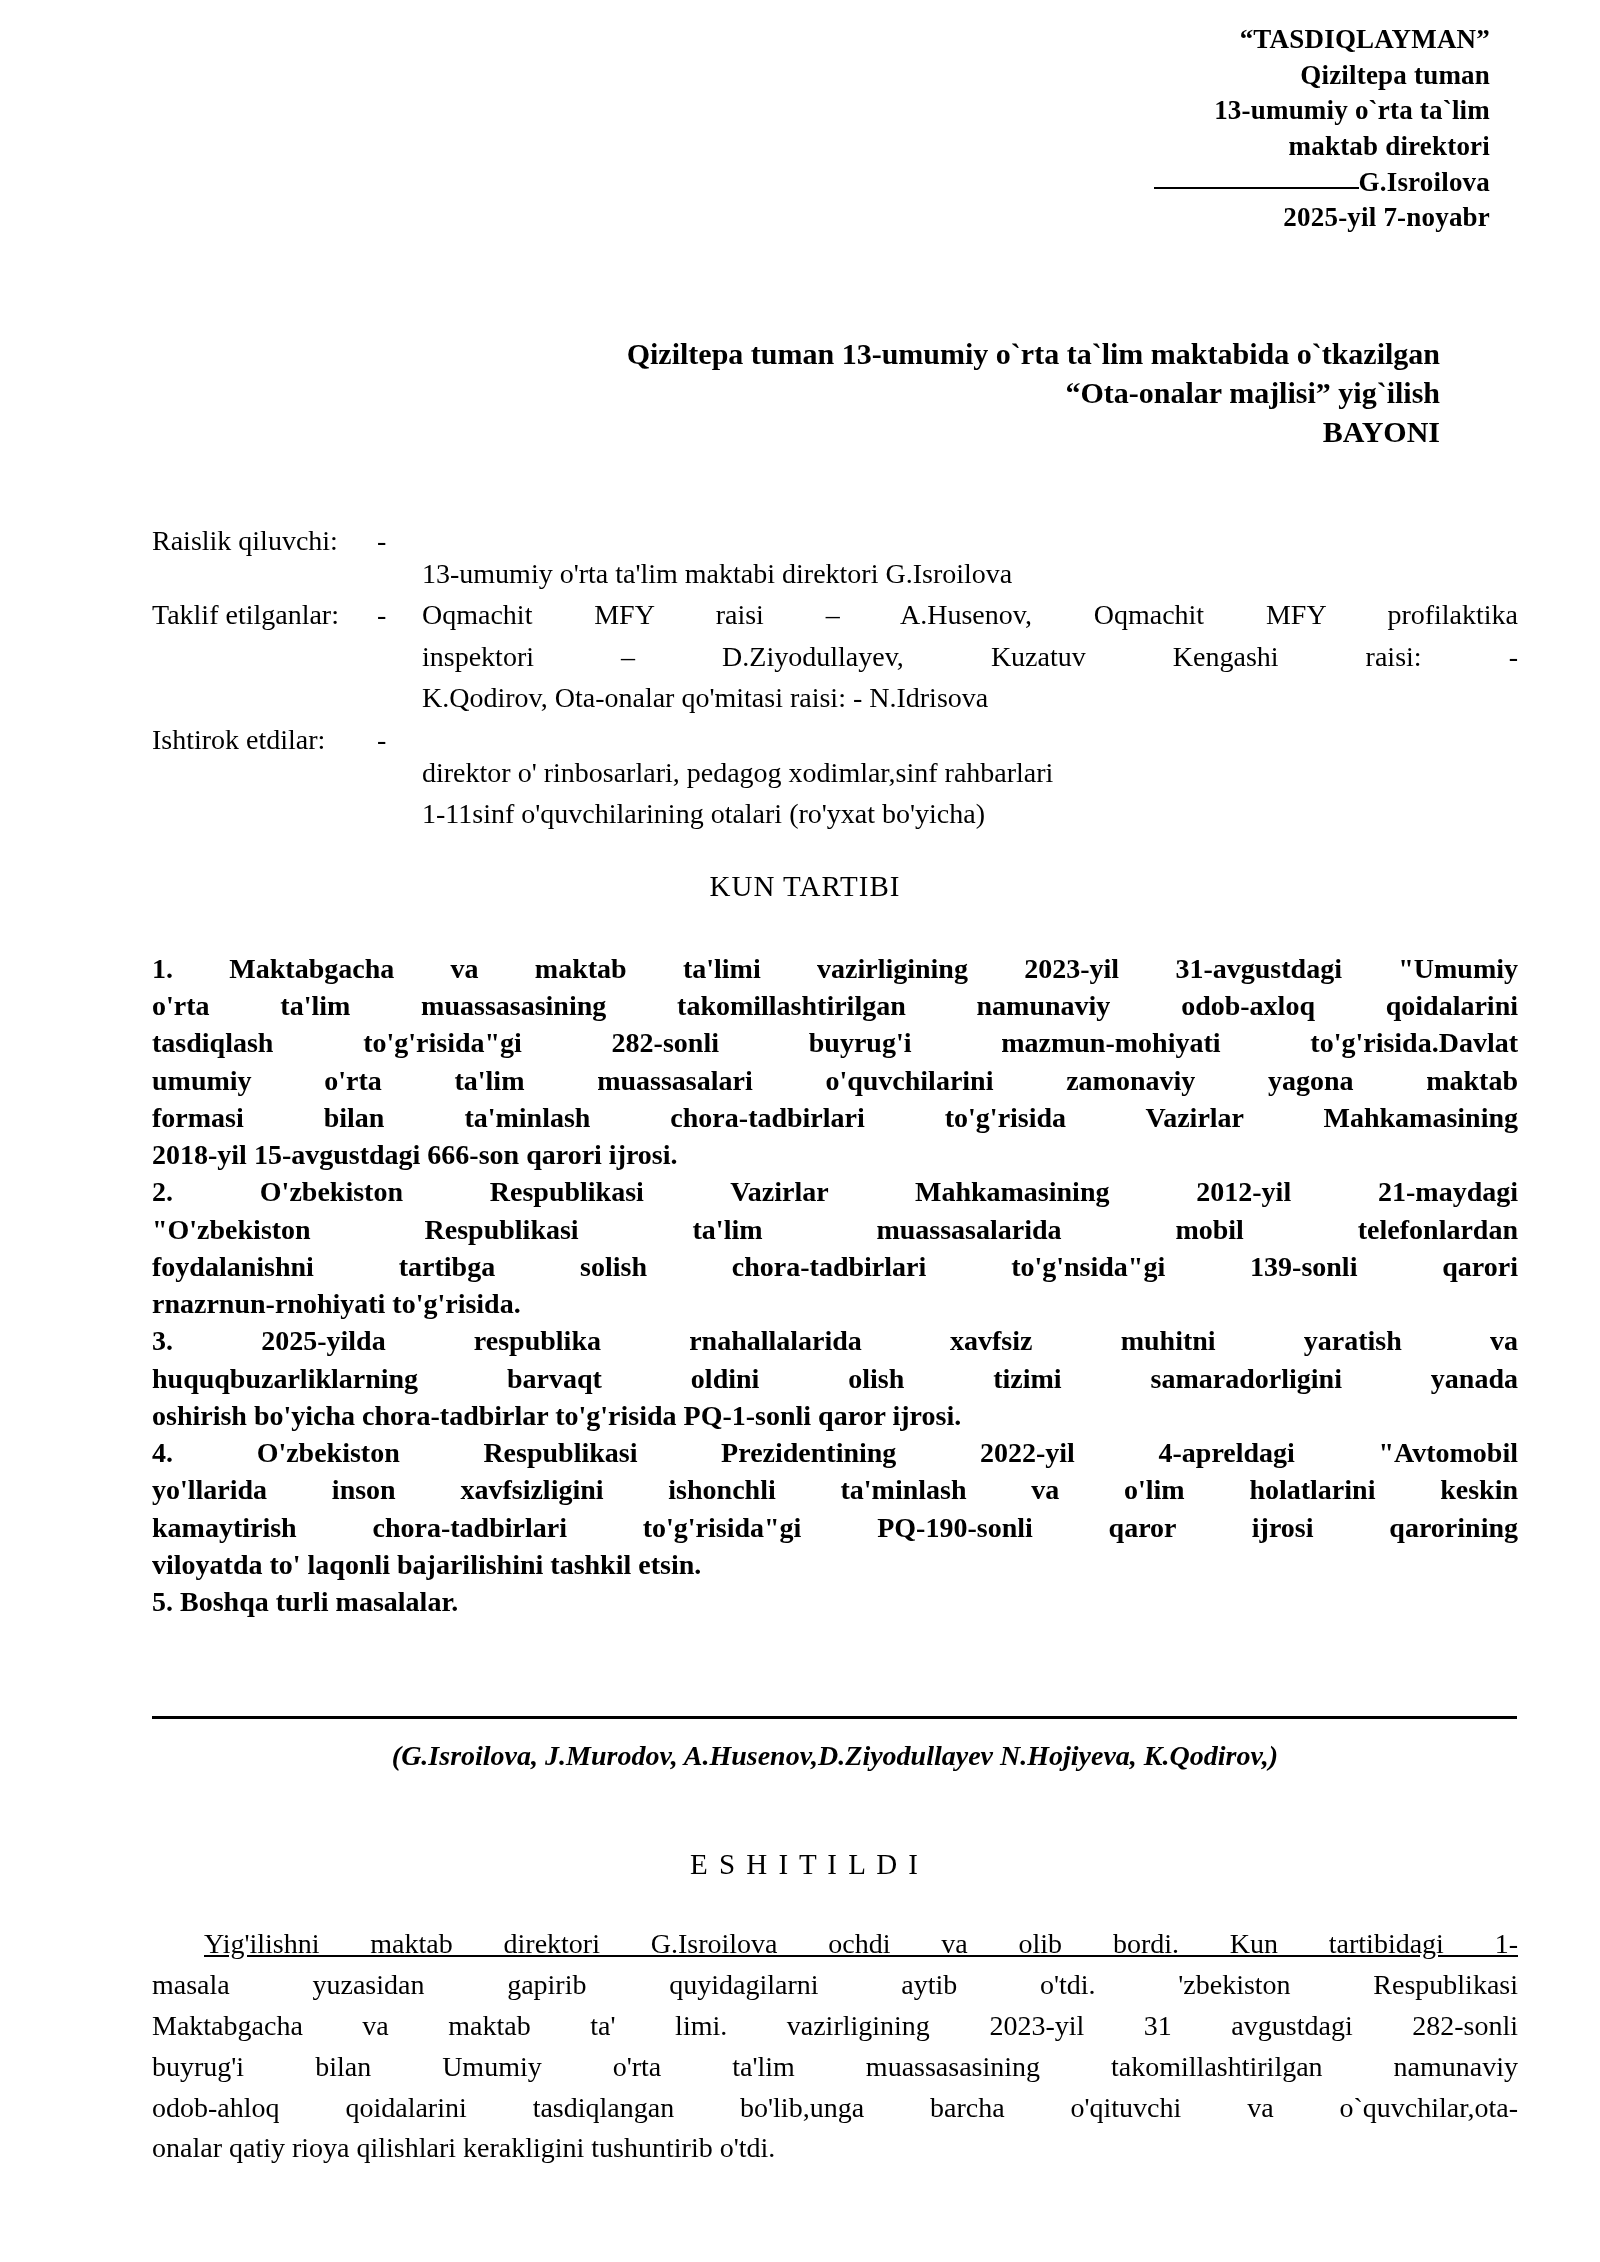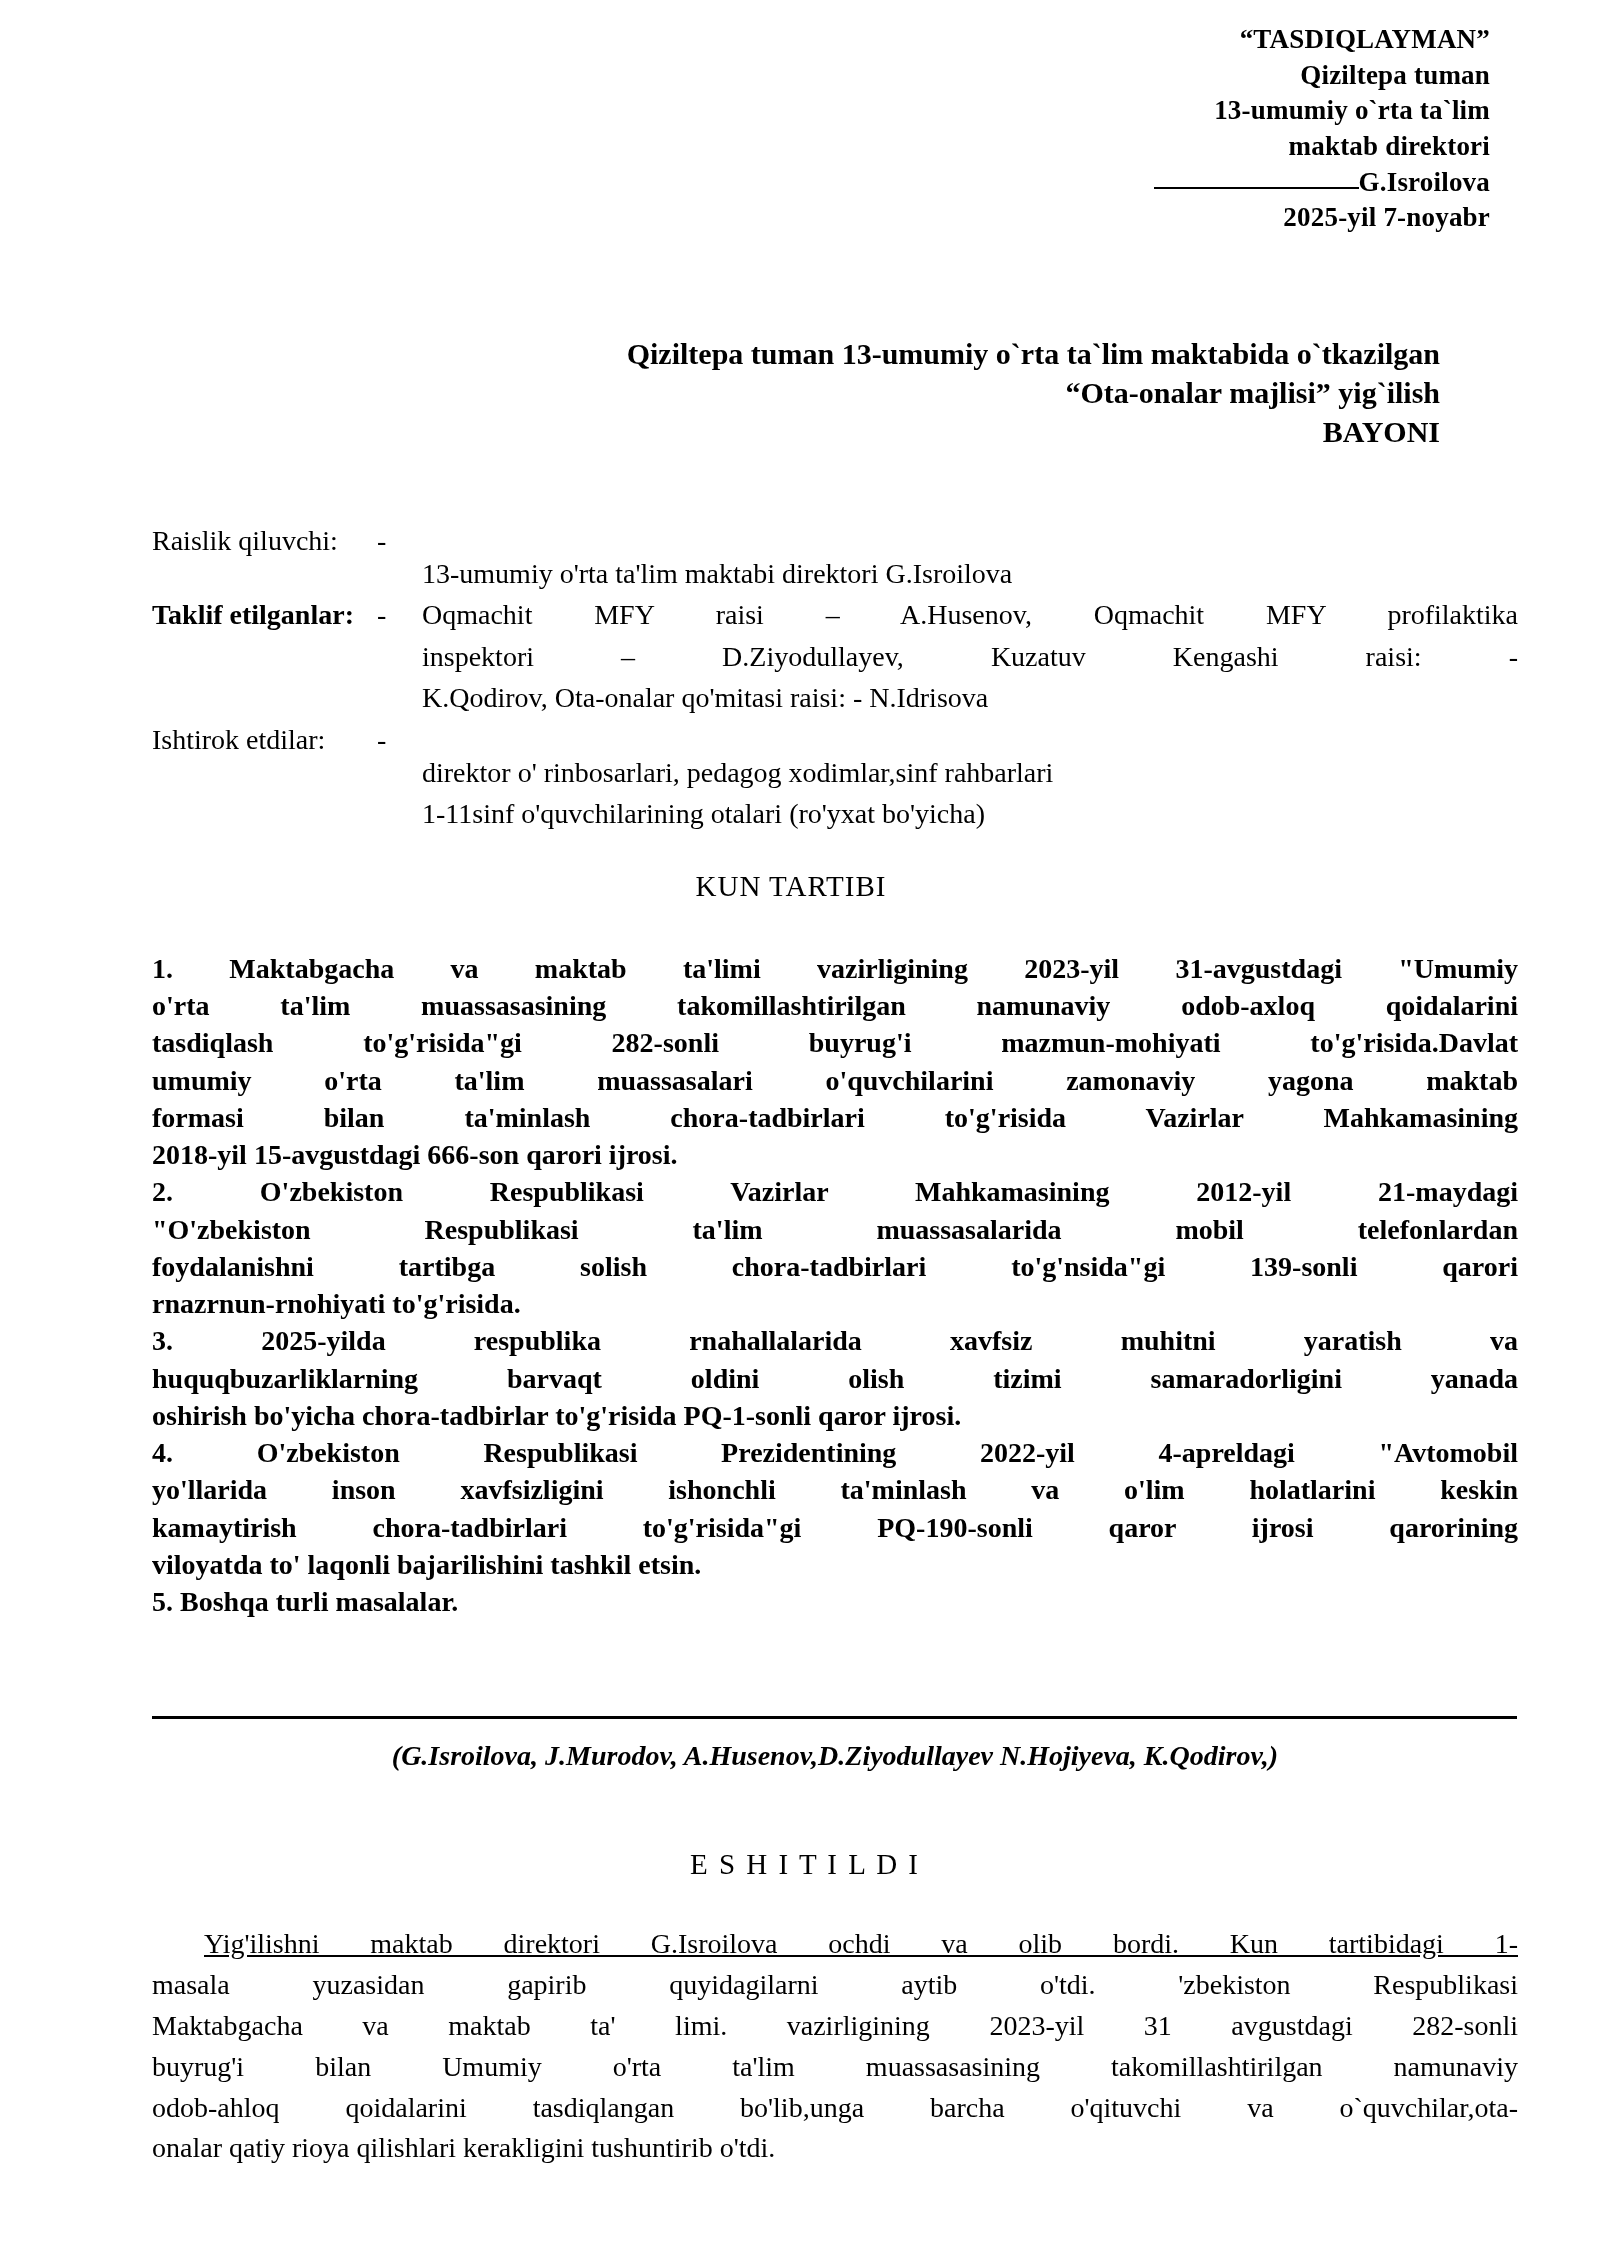--- a/index.html
+++ b/index.html
@@ -85,39 +85,39 @@
   .pvalue {
     flex: 1 1 auto;
     text-align: justify;
     text-justify: inter-word;
   }
   .pvalue.nojust { text-align: left; margin-top: 33px; }
 
   .prow-1 .plabel { width: 225px; }
   .prow-1 .pdash  { width: 45px; }
 
-  .prow-2 .plabel { width: 225px; font-weight: bold; }
+  .prow-2 .plabel { width: 225px; }
   .prow-2 .pdash  { width: 45px; }
 
   .prow-3 .plabel { width: 225px; }
   .prow-3 .pdash  { width: 45px; }
 
   .pvalue .jline {
     display: block;
     text-align: justify;
     text-align-last: justify;
   }
   .pvalue .jline.last {
     text-align-last: left;
   }
 
   
   .agenda-heading {
     position: absolute;
-    left: 156px;
+    left: 170px;
     top: 870px;
     width: 1270px;
     text-align: center;
     font-size: 29px;
     letter-spacing: 1px;
   }
 
   
   .agenda-items {
     position: absolute;

